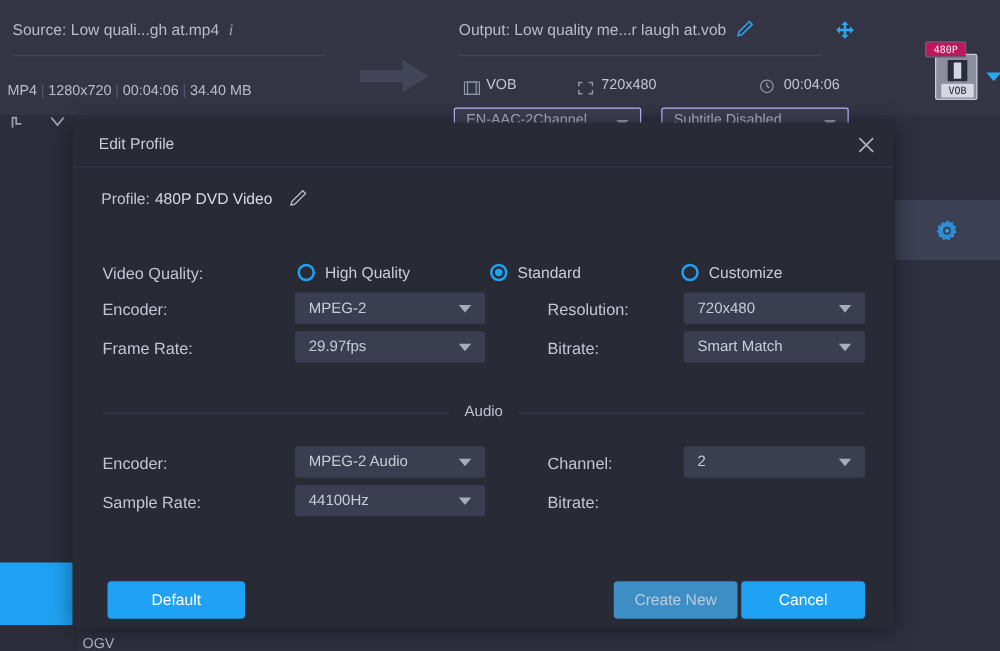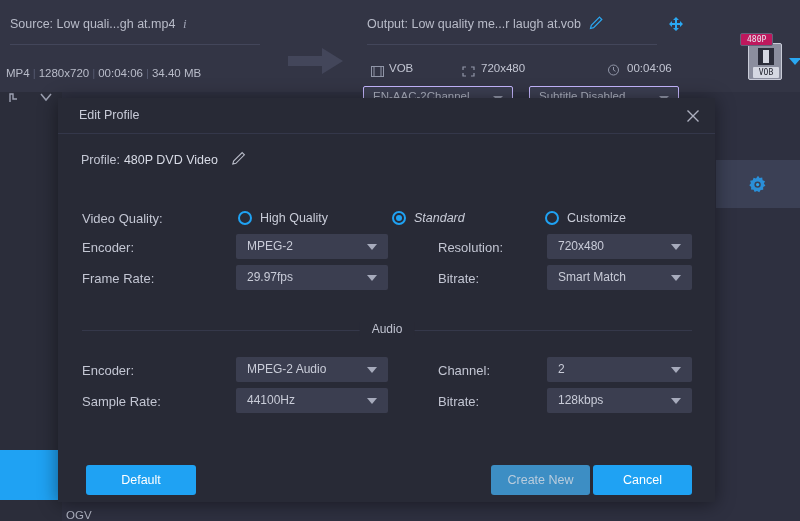--- a/index.html
+++ b/index.html
@@ -341,21 +341,21 @@
 
 
     <div class="row" style="left:24px; top:110px; width:610px;">
       <span class="fld-label" style="left:0; top:3px;">Video Quality:</span>
 
       <div class="radio-item" style="left:156px; top:2px; width:110px;">
         <span class="radio-circle"></span>
         <span class="radio-label">High Quality</span>
       </div>
 
-      <div class="radio-item checked" style="left:310px; top:2px; width:110px;font-style:italic;">
+      <div class="radio-item checked" style="left:310px; top:2px; width:110px;">
         <span class="radio-circle"></span>
         <span class="radio-label">Standard</span>
       </div>
 
       <div class="radio-item" style="left:463px; top:2px; width:110px;">
         <span class="radio-circle"></span>
         <span class="radio-label">Customize</span>
       </div>
     </div>
 
@@ -400,23 +400,19 @@
       <span class="sel-caret"></span>
     </div>
 
     <span class="fld-label" style="left:24px; top:296px;">Sample Rate:</span>
     <div class="select" style="left:178px; top:290px; width:152px;">
       <span class="sel-text">44100Hz</span>
       <span class="sel-caret"></span>
     </div>
 
     <span class="fld-label" style="left:380px; top:296px;">Bitrate:</span>
-    <div class="select" style="left:489px; top:290px; width:145px;">
-      <span class="sel-text">128kbps</span>
-      <span class="sel-caret"></span>
-    </div>
 
     <button class="btn btn-primary" style="left:28px; top:367px; width:110px;">Default</button>
     <button class="btn btn-primary" style="left:535px; top:367px; width:99px;">Cancel</button>
     <button class="btn btn-disabled" style="left:433px; top:367px; width:99px;">Create New</button>
 
   </div>
 </div>
 
 </body></html>

